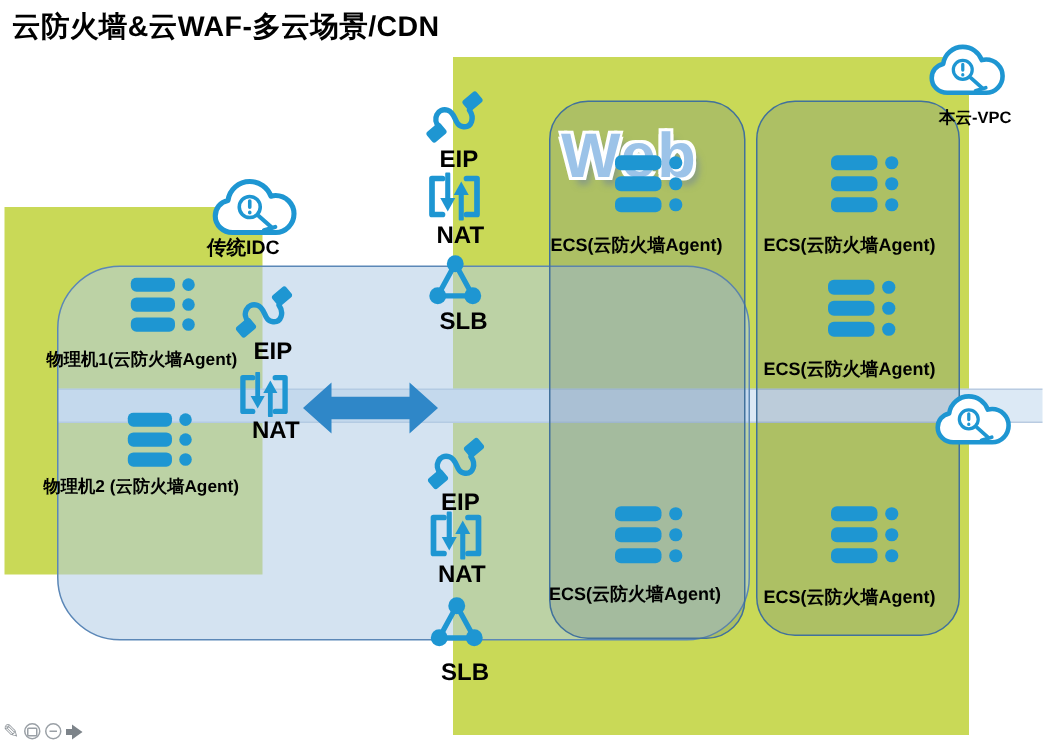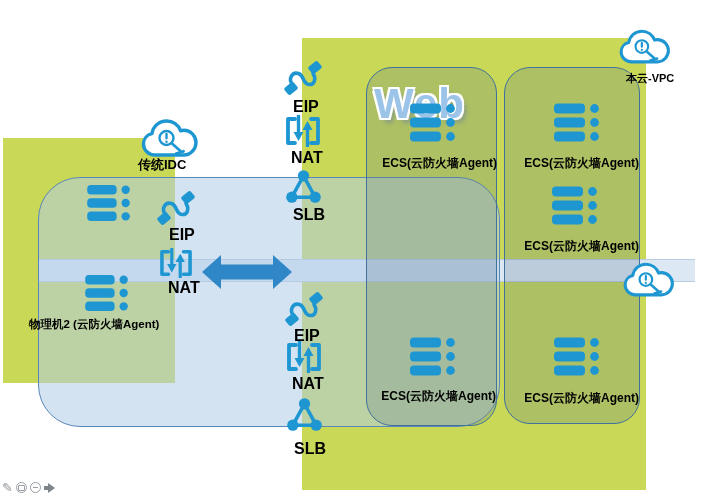--- a/index.html
+++ b/index.html
@@ -24,21 +24,21 @@
   .wordart{
     font-size:42px;font-weight:800;color:#9cc3e8;letter-spacing:1px;line-height:1;
     text-shadow:2px 2px 0 #fff,-2px -2px 0 #fff,2px -2px 0 #fff,-2px 2px 0 #fff,4px 5px 4px rgba(110,130,155,.55);
     margin-top:17px;
   }
   .web-word{left:374px;top:66px;}
   .erp-word{left:510px;top:63px;}
   
   .lbl{font-size:16px;font-weight:bold;white-space:nowrap;}
   .lbl-sm{font-size:11px;font-weight:600;white-space:nowrap;}
-  .ecs-lbl{font-size:12px;font-weight:600;text-align:right;white-space:nowrap;}
+  .ecs-lbl{font-size:12px;font-weight:600;text-align:left;white-space:nowrap;}
   .cloud-lbl{font-size:13px;font-weight:600;white-space:nowrap;}
   .two-line{line-height:16px;font-size:12.5px;font-weight:600;}
   
   .toolbar{left:2px;top:481px;display:flex;align-items:center;gap:3px;color:#8f959b;}
   .tb-pencil{font-size:13px;line-height:13px;}
   .tb-circle{width:11px;height:11px;border:1px solid #9aa0a6;border-radius:50%;display:inline-flex;align-items:center;justify-content:center;box-sizing:border-box;}
   .tb-sq{width:5px;height:4px;border:1px solid #9aa0a6;border-radius:1px;}
   .tb-dash{width:5px;height:0;border-top:1.6px solid #9aa0a6;}
   .tb-arrow{display:inline-flex;align-items:center;}
   .tb-arrow .bar{width:4px;height:4px;background:#7d848a;}
@@ -87,31 +87,33 @@
 <div id="stage">
 
   <div class="abs olive olive-left"></div>
   <div class="abs olive olive-right-top"></div>
   <div class="abs olive olive-right-bottom"></div>
   <div class="abs net-band"></div>
   <div class="abs vpc-zone"></div>
   <div class="abs col-box web-box"></div>
   <div class="abs col-box erp-box"></div>
 
+  <div class="abs title">云防火墙&amp;云WAF-多云场景/CDN</div>
 
   <div class="abs wordart web-word">Web</div>
 
   <svg class="abs" style="left:140px;top:117px" width="60" height="43" viewBox="0 0 60 43">
       <use href="#cloudic"></use>
     </svg>
   <div class="abs cloud-lbl" style="left:138px;top:156px;width:64px;text-align:left">传统IDC</div>
 
   <svg class="abs" style="left:86px;top:185px" width="48" height="38" viewBox="0 0 48 40">
       <use href="#svr"></use>
     </svg>
+  <div class="abs lbl-sm" style="left:31px;top:232px;font-size:11.5px">物理机1(云防火墙Agent)</div>
 
   <svg class="abs" style="left:157px;top:190px" width="38" height="36" viewBox="0 0 38 36">
       <use href="#eipic"></use>
     </svg>
   <div class="abs lbl" style="left:169px;top:226px">EIP</div>
   <svg class="abs" style="left:156px;top:248px" width="40" height="30" viewBox="0 0 40 32">
       <use href="#natic"></use>
     </svg>
   <div class="abs lbl" style="left:168px;top:279px">NAT</div>
 

